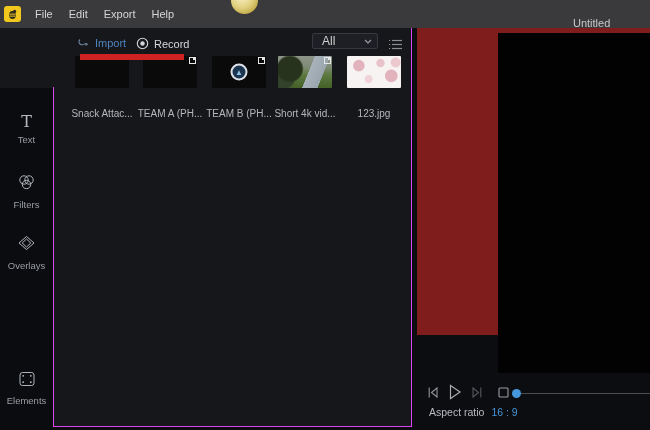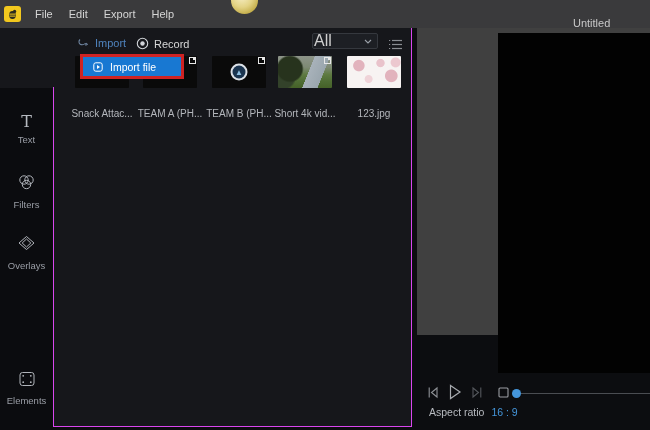--- a/index.html
+++ b/index.html
@@ -64,21 +64,21 @@
   .tb-btn { position:absolute; display:flex; align-items:center; gap:5px; cursor:pointer; }
   .tb-import { left:23px; top:12px; }
   .tb-import .t { font-size:11px; color:#4f83bd; }
   .tb-record { left:82px; top:12px; }
   .tb-record .t { font-size:11px; color:#d8d8d8; }
   .all-select {
     position:absolute; left:258px; top:8px; width:66px; height:16px;
     background:#1d1f24; border:1px solid #35383e; border-radius:2px;
     display:flex; align-items:center; cursor:pointer;
   }
-  .all-select .v { font-size:16px; color:#cfcfcf; margin-left:1px; flex:1; }
+  .all-select .v { font-size:12px; color:#cfcfcf; margin-left:9px; flex:1; }
   .all-select svg { margin-right:5px; }
   .list-btn { position:absolute; left:334px; top:11px; cursor:pointer; }
 
   .media-item { position:absolute; top:31px; width:66px; cursor:pointer; }
   .thumb {
     width:54px; height:32px; margin:0 auto; background:#0a0a0a;
     position:relative; border-radius:1px;
   }
   .vbadge {
     position:absolute; top:1px; right:1px; width:7px; height:7px;
@@ -125,21 +125,21 @@
     border:3px solid #cf2323; background:#ffffff; z-index:10;
   }
   .dd-row { height:19px; display:flex; align-items:center; gap:7px; padding-left:10px; cursor:pointer; }
   .dd-row.sel { background:#1878d2; }
   .dd-row.sel .dt { color:#ffffff; }
   .dd-row .dt { font-size:10.5px; color:#1f2328; }
 
   
   .right-panel {
     position:absolute; left:417px; top:24px; width:233px; height:311px;
-    background:#404040;
+    background:#7f1d1d;
   }
   .preview-screen {
     position:absolute; left:81px; top:9px; width:152px; height:340px; background:#020202;
   }
   .transport {
     position:absolute; left:10px; top:360px; display:flex; align-items:center; gap:9px;
   }
   .t-btn { display:flex; align-items:center; cursor:pointer; }
   .seek-dot {
     position:absolute; left:95px; top:365px; width:9px; height:9px;
@@ -281,27 +281,20 @@
     </div>
     <span class="m-label">Short 4k vid...</span>
   </div>
 
   <div class="media-item" style="left:287px">
     <div class="thumb thumb-123"></div>
     <span class="m-label">123.jpg</span>
   </div>
 
   <div class="import-dropdown">
-    <div class="dd-row sel">
-      <svg width="10" height="10" viewBox="0 0 10 10">
-        <rect x="0.8" y="0.8" width="8.4" height="8.4" rx="2" fill="none" stroke="#ffffff" stroke-width="1"></rect>
-        <path d="M4 3 L7 5 L4 7 Z" fill="#ffffff"></path>
-      </svg>
-      <span class="dt">Import file</span>
-    </div>
   </div>
 </div>
 
 <div class="right-panel">
   <div class="preview-screen"></div>
 
   <div class="transport">
     <span class="t-btn">
       <svg width="12" height="13" viewBox="0 0 12 13" fill="none" stroke="#8f9297" stroke-width="1.1">
         <path d="M2.2 1.5 V11.5"></path>

